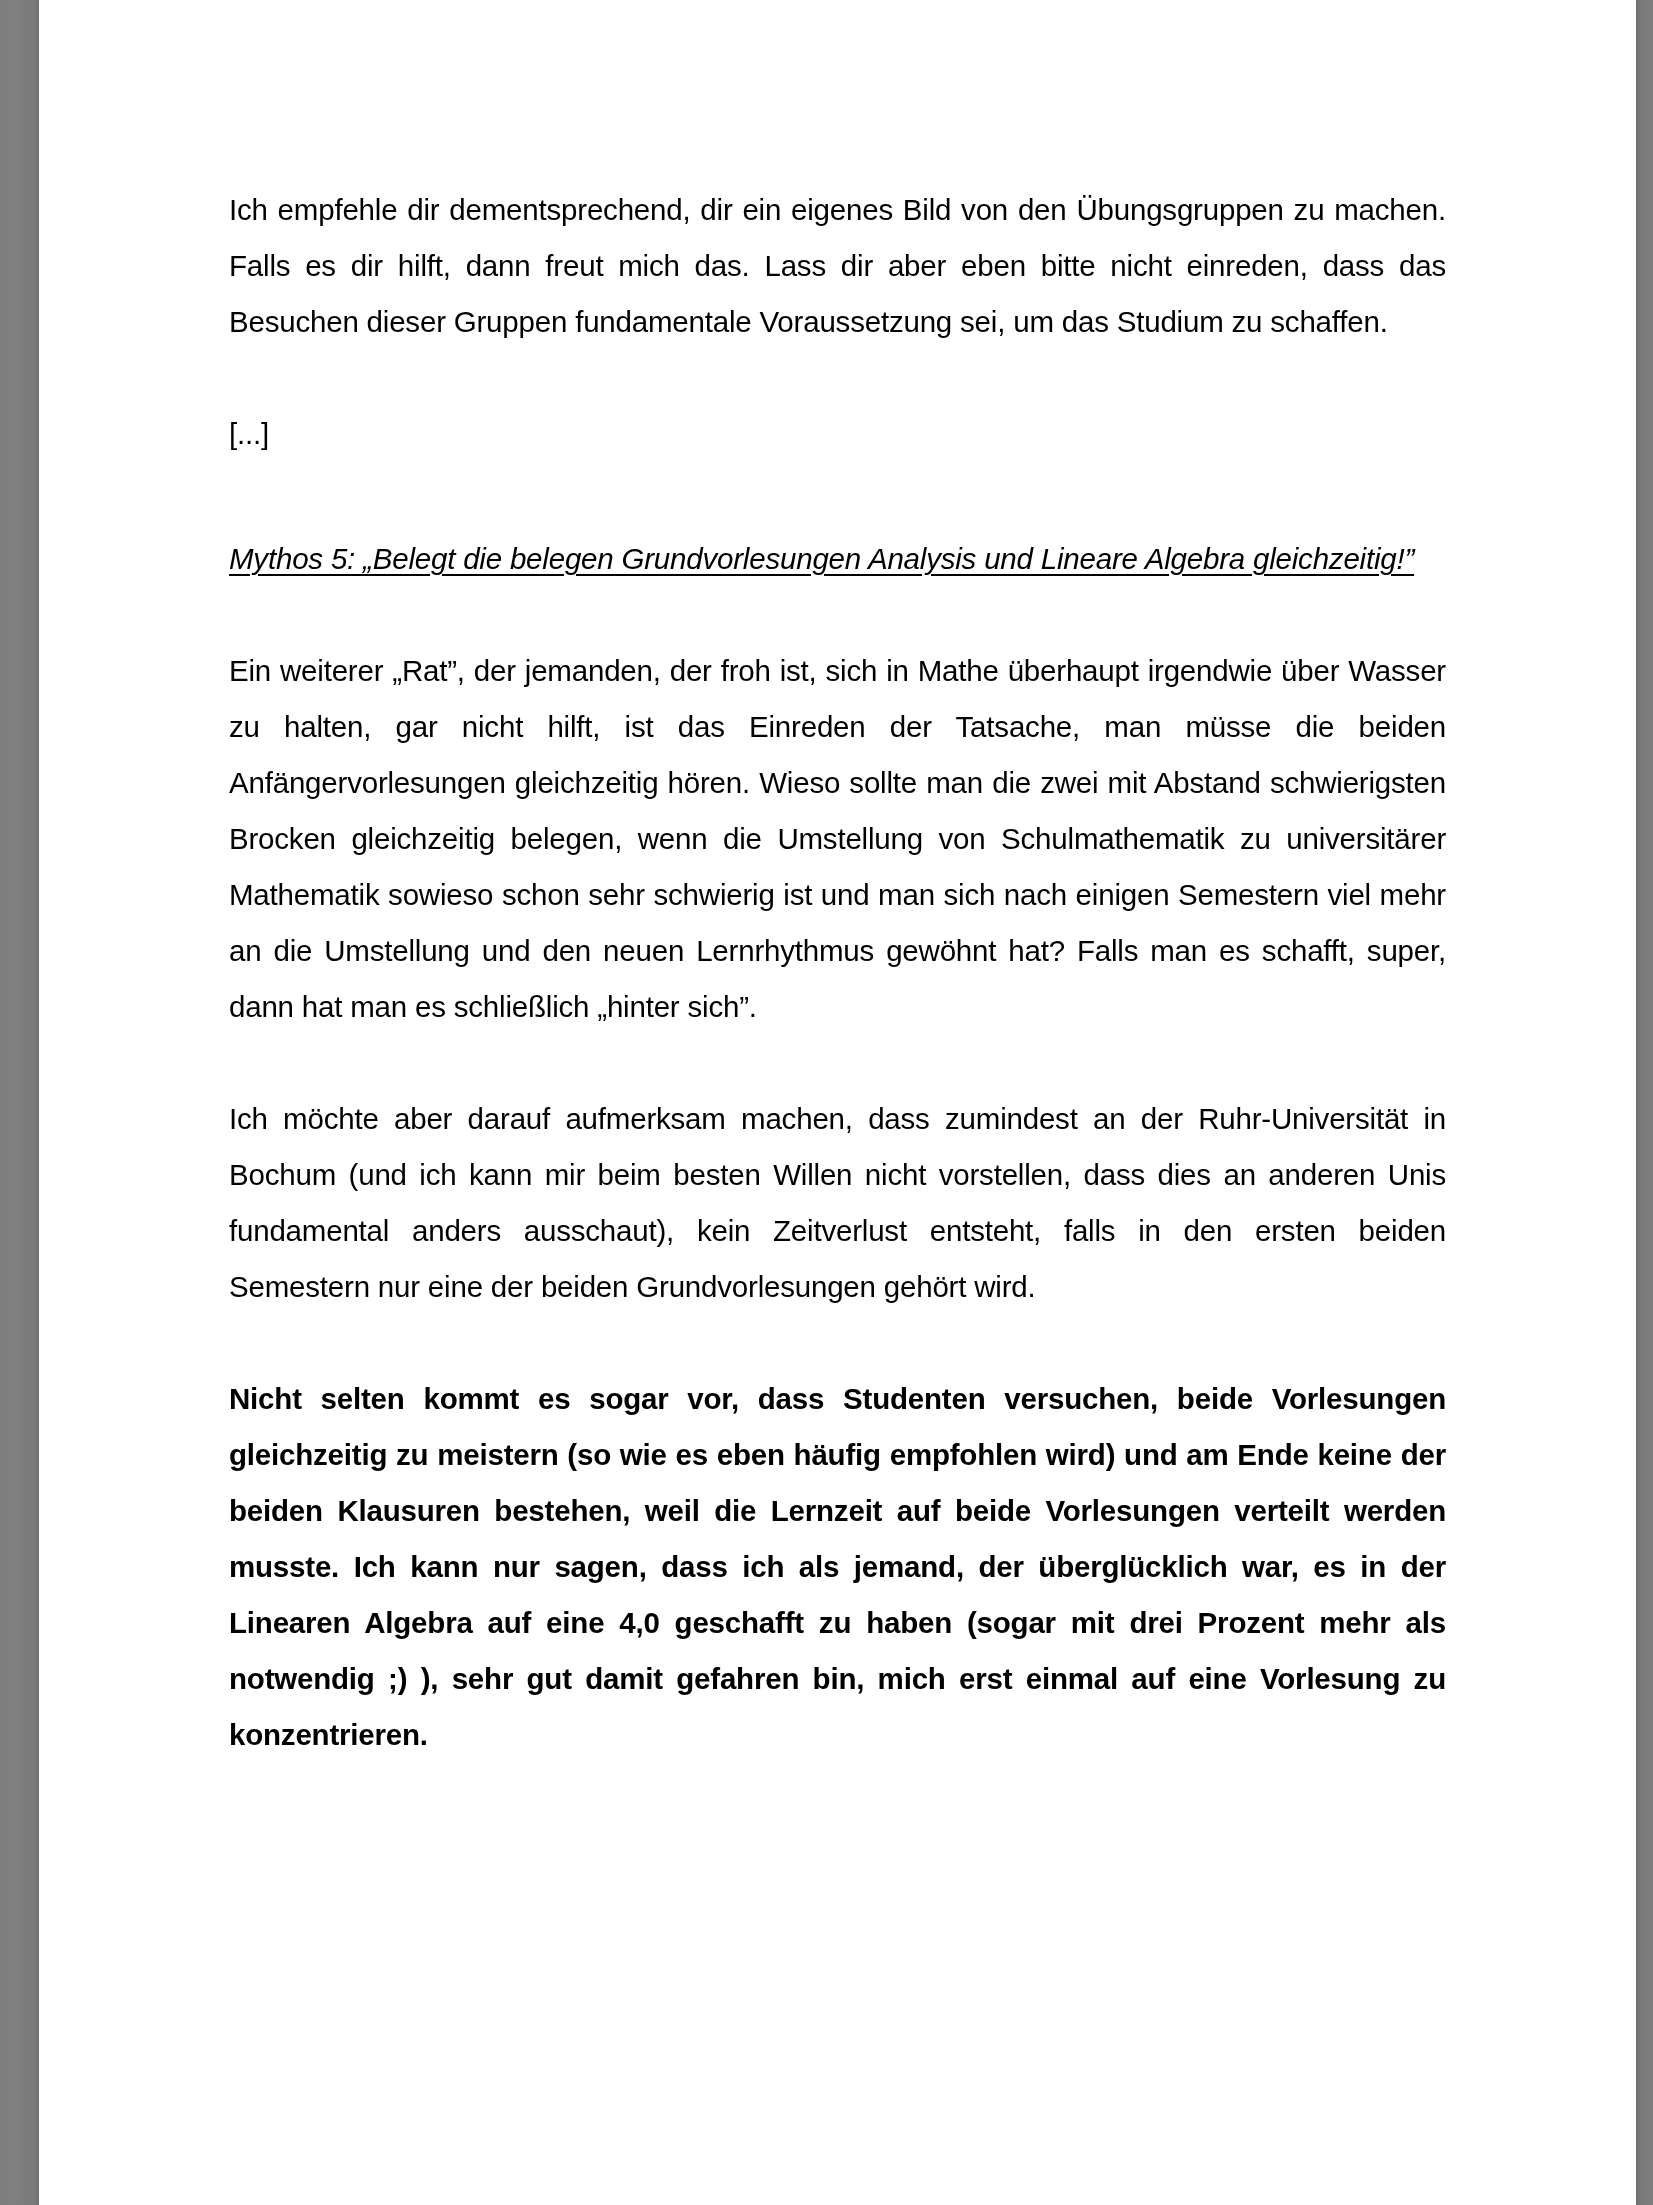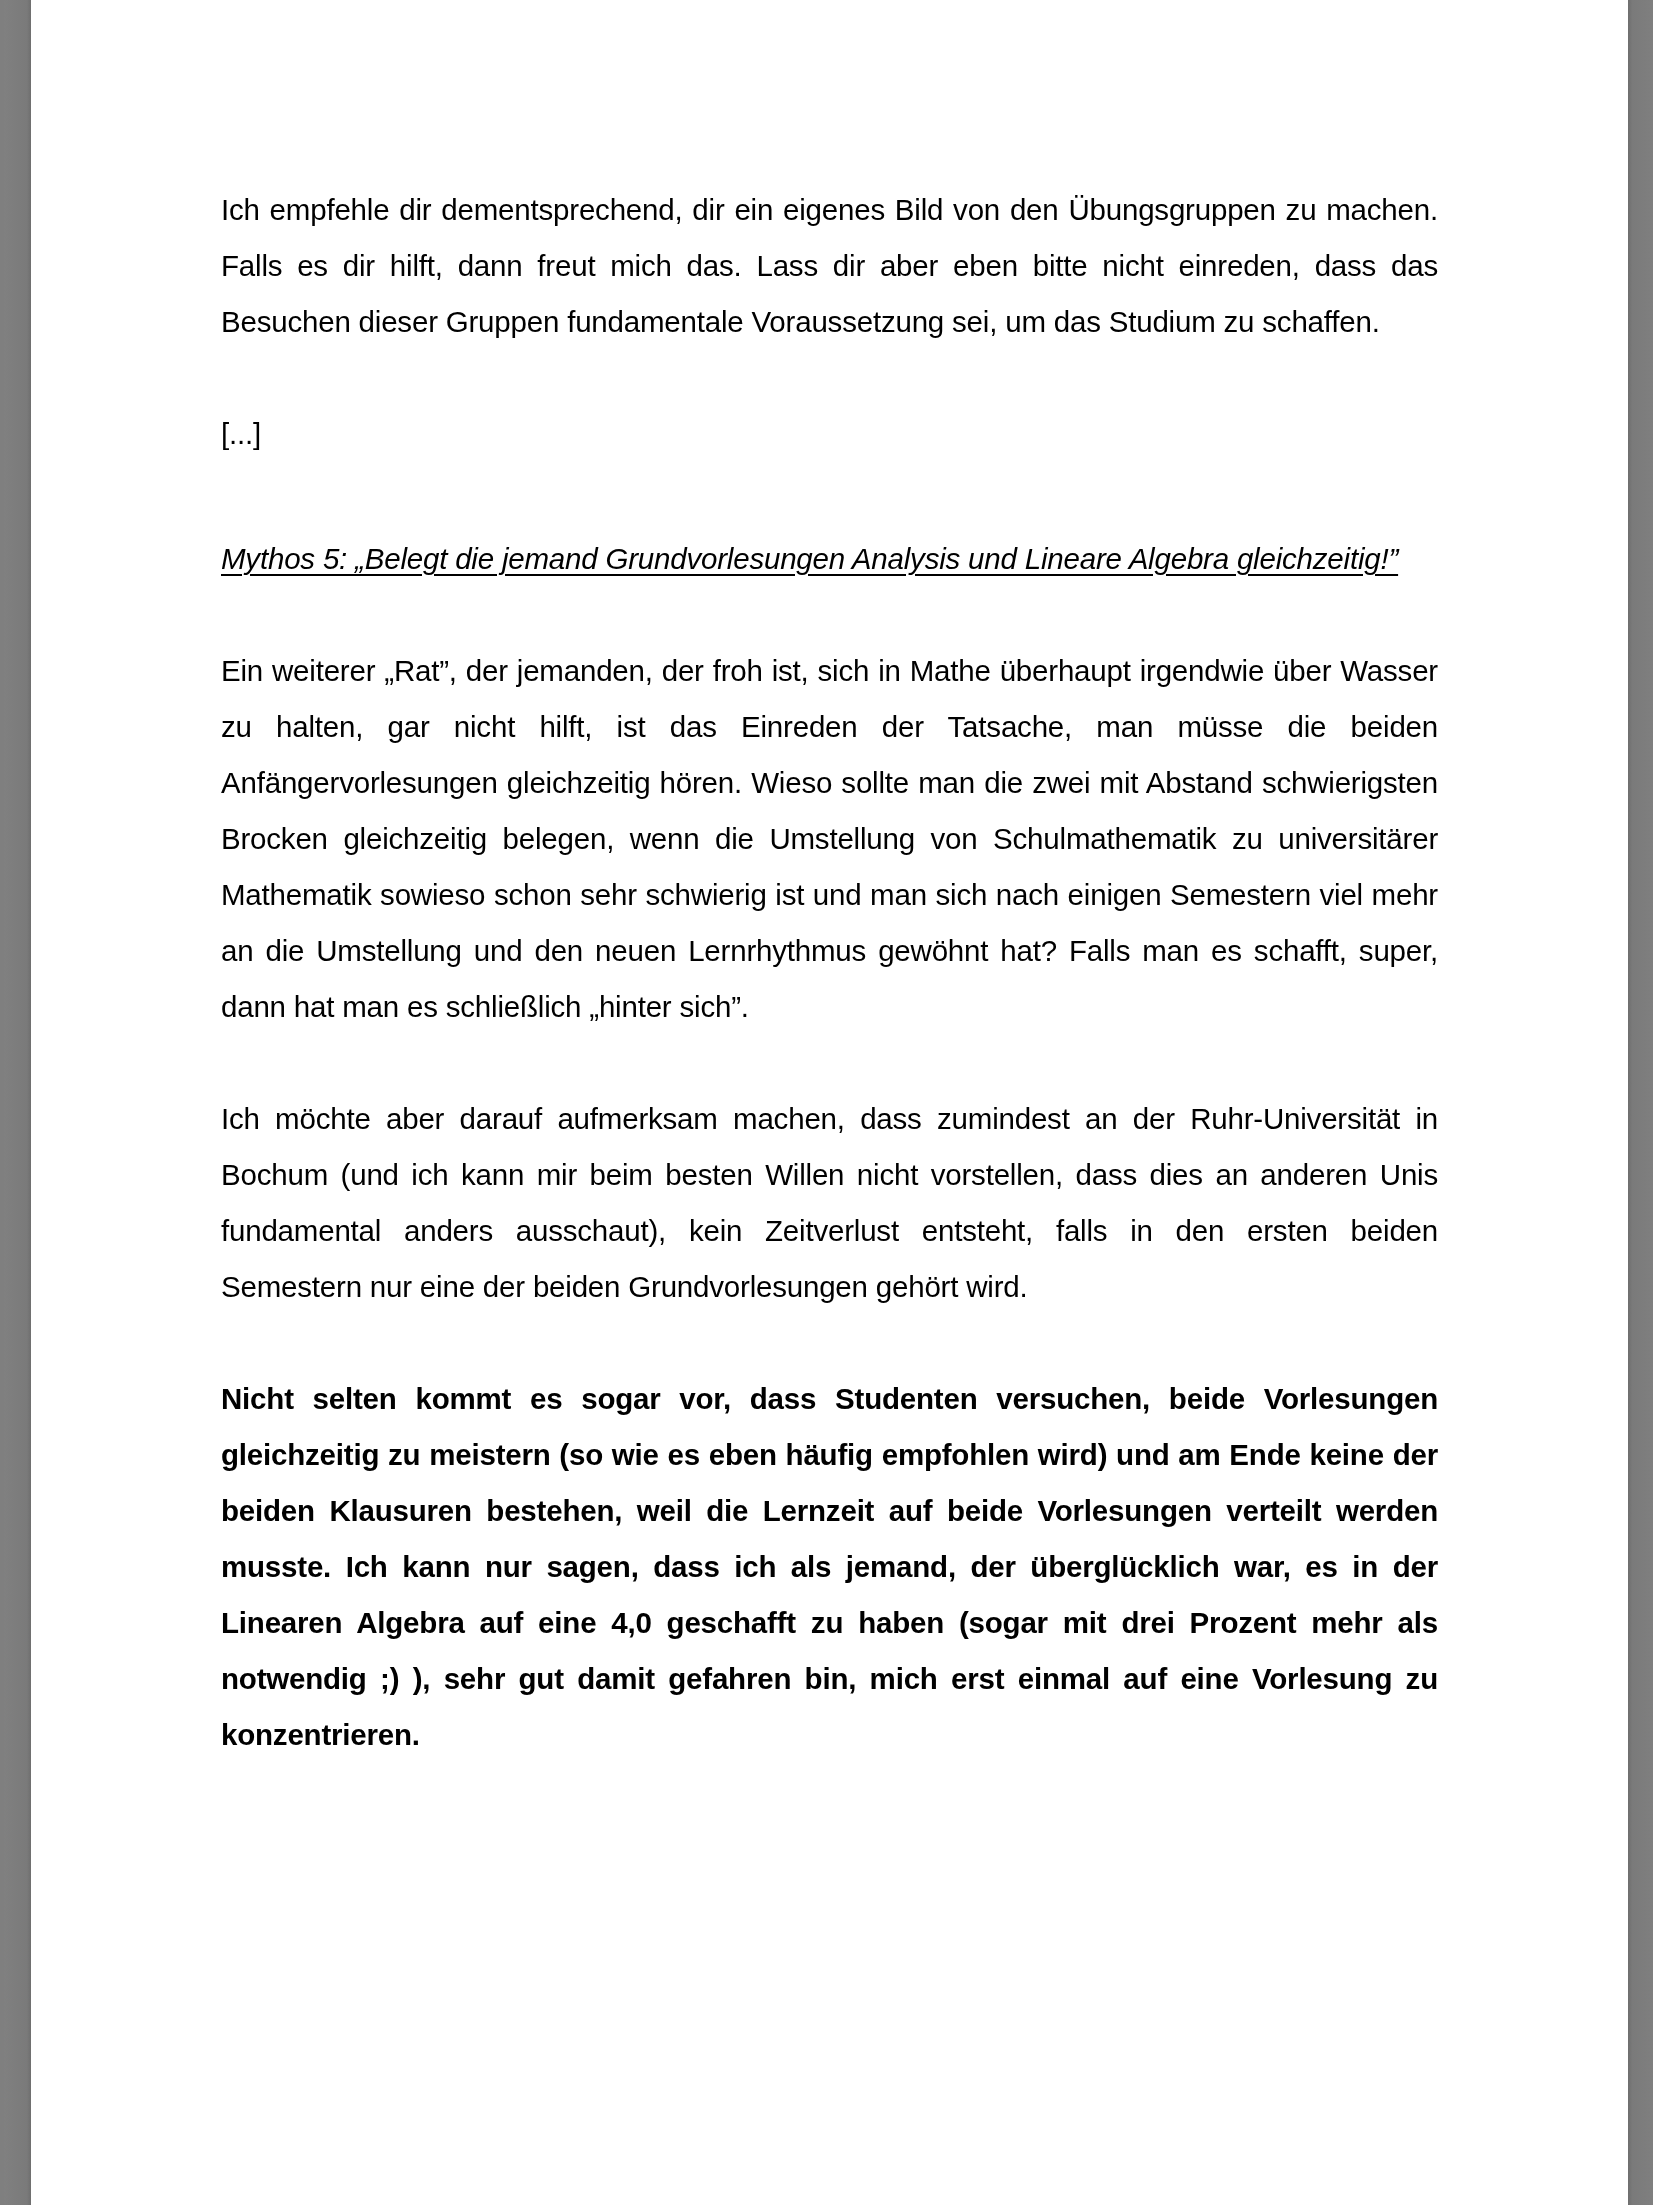--- a/index.html
+++ b/index.html
@@ -9,21 +9,21 @@
       height: 2205px;
       overflow: hidden;
     }
     body {
       background: #7f7f7f;
       position: relative;
       font-family: "Liberation Sans", sans-serif;
     }
     .viewer {
       position: absolute;
-      left: 4px; top: 0;
+      left: 12px; top: 0;
       width: 1504px; height: 2205px;
       background: #7f7f7f;
     }
     .gutter-left {
       position: absolute; left: 0; top: 0; width: 27px; height: 2205px;
       background: linear-gradient(to right, #808080 0%, #7a7a7a 85%, #6e6e6e 100%);
     }
     .gutter-right {
       position: absolute; left: 1624px; top: 0; width: 29px; height: 2205px;
       background: linear-gradient(to right, #6e6e6e 0%, #7a7a7a 15%, #808080 100%);
@@ -65,21 +65,21 @@
   </style>
 </head>
 <body>
 
 <div class="viewer">
   <div class="gutter-left"></div>
   <div class="page">
     <div class="content">
       <p class="para">Ich empfehle dir dementsprechend, dir ein eigenes Bild von den Übungsgruppen zu machen. Falls es dir hilft, dann freut mich das. Lass dir aber eben bitte nicht einreden, dass das Besuchen dieser Gruppen fundamentale Voraussetzung sei, um das Studium zu schaffen.</p>
       <p class="ellipsis">[...]</p>
-      <p class="heading">Mythos 5: „Belegt die jemand Grundvorlesungen Analysis und Lineare Algebra gleichzeitig!”</p>
+      <p class="heading">Mythos 5: „Belegt die belegen Grundvorlesungen Analysis und Lineare Algebra gleichzeitig!”</p>
       <p class="para">Ein weiterer „Rat”, der jemanden, der froh ist, sich in Mathe überhaupt irgendwie über Wasser zu halten, gar nicht hilft, ist das Einreden der Tatsache, man müsse die beiden Anfängervorlesungen gleichzeitig hören. Wieso sollte man die zwei mit Abstand schwierigsten Brocken gleichzeitig belegen, wenn die Umstellung von Schulmathematik zu universitärer Mathematik sowieso schon sehr schwierig ist und man sich nach einigen Semestern viel mehr an die Umstellung und den neuen Lernrhythmus gewöhnt hat? Falls man es schafft, super, dann hat man es schließlich „hinter sich”.</p>
       <p class="para">Ich möchte aber darauf aufmerksam machen, dass zumindest an der Ruhr-Universität in Bochum (und ich kann mir beim besten Willen nicht vorstellen, dass dies an anderen Unis fundamental anders ausschaut), kein Zeitverlust entsteht, falls in den ersten beiden Semestern nur eine der beiden Grundvorlesungen gehört wird.</p>
       <p class="para last">Nicht selten kommt es sogar vor, dass Studenten versuchen, beide Vorlesungen gleichzeitig zu meistern (so wie es eben häufig empfohlen wird) und am Ende keine der beiden Klausuren bestehen, weil die Lernzeit auf beide Vorlesungen verteilt werden musste. Ich kann nur sagen, dass ich als jemand, der überglücklich war, es in der Linearen Algebra auf eine 4,0 geschafft zu haben (sogar mit drei Prozent mehr als notwendig ;) ), sehr gut damit gefahren bin, mich erst einmal auf eine Vorlesung zu konzentrieren.</p>
     </div>
   </div>
   <div class="gutter-right"></div>
 </div>
 
 
 </body></html>

